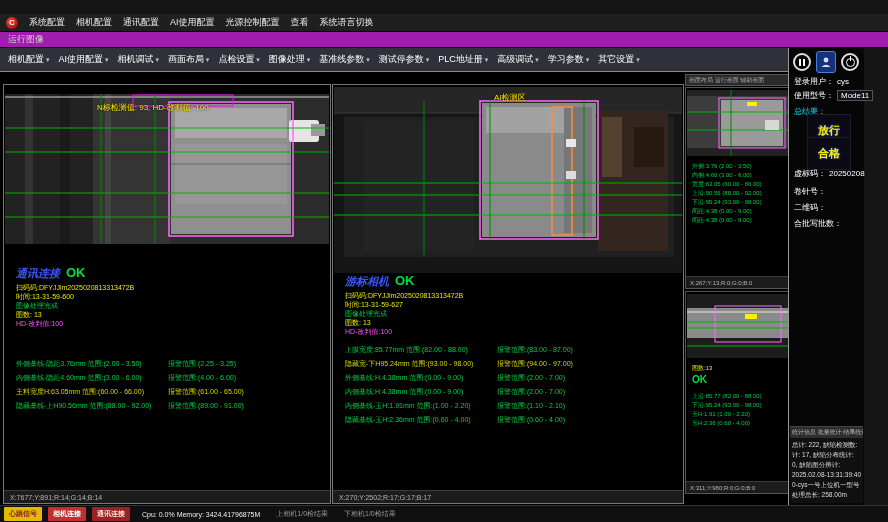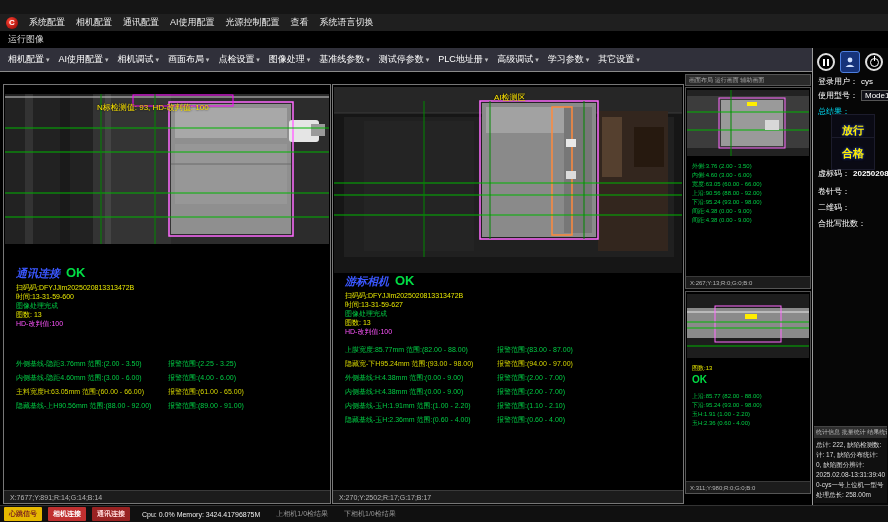--- a/index.html
+++ b/index.html
@@ -12,21 +12,21 @@
   .title-dot{width:7px;height:7px;border-radius:50%;background:radial-gradient(circle at 35% 35%,#ff6655,#991111);margin-right:4px}
   .win-controls{margin-left:auto;display:flex;gap:8px;color:#aaa;font-size:8px}
   .win-controls span{cursor:pointer;line-height:10px}
 
   
   .menubar{position:absolute;left:0;top:14px;width:888px;height:18px;background:#1f1f1f;display:flex;align-items:center;gap:11px;padding:0 6px;font-size:9px;color:#ececec;border-bottom:1px solid #000}
   .logo{width:12px;height:12px;border-radius:50%;background:radial-gradient(circle at 35% 35%,#ff4433,#880000);color:#fff;font-size:8px;font-weight:bold;display:flex;align-items:center;justify-content:center}
   .menu-item{cursor:pointer;white-space:nowrap}
 
   
-  .subbar{position:absolute;left:0;top:32px;width:888px;height:16px;background:#000000;display:flex;align-items:center;padding:0 8px;font-size:9px;color:#cfcfcf;border-bottom:1px solid #000}
+  .subbar{position:absolute;left:0;top:32px;width:888px;height:16px;background:#a21caf;display:flex;align-items:center;padding:0 8px;font-size:9px;color:#cfcfcf;border-bottom:1px solid #000}
 
   
   .toolbar{position:absolute;left:0;top:48px;width:812px;height:24px;background:#30303a;display:flex;align-items:center;gap:1px;padding:0 4px;font-size:9px;color:#fff;border-bottom:1px solid #8a8a8a}
   .tab{padding:2px 4px;cursor:pointer;white-space:nowrap}
   .tab::after{content:" ▾";font-size:7px;color:#bfbfbf}
 
   
   .main{position:absolute;left:0;top:72px;width:812px;height:433px;background:#000}
   .panel{position:absolute;background:#000;border:1px solid #777;top:12px;height:420px}
   .panel-left{left:3px;width:328px}
@@ -70,38 +70,38 @@
   .mini-b{top:217px;height:203px}
   .mini-img{position:absolute;left:1px;top:2px;width:122px;cursor:crosshair}
   .mini-lines{position:absolute;left:6px;font-size:6px;line-height:9px;color:#00cc44;white-space:nowrap}
   .mini-a .mini-lines{top:74px}
   .mini-b .mini-lines{top:100px}
   .mini-count{position:absolute;left:6px;top:72px;font-size:6px;color:#e8e800}
   .mini-ok{position:absolute;left:6px;top:82px;font-size:10px;font-weight:bold;color:#00dd44}
   .mini-footer{position:absolute;left:0;bottom:0;width:100%;height:12px;background:#1c1c1c;border-top:1px solid #3a3a3a;display:flex;align-items:center;padding:0 4px;font-size:6px;color:#b5b5b5}
 
   
-  .sidebar{position:absolute;left:812px;top:48px;width:76px;height:457px;background:#060606;border-left:1px solid #999}
+  .sidebar{position:absolute;left:788px;top:48px;width:76px;height:457px;background:#060606;border-left:1px solid #999}
   .sb-buttons{position:absolute;left:4px;top:3px;display:flex;gap:5px;align-items:center}
   .btn-circle{width:18px;height:18px;border-radius:50%;border:2px solid #e0e0e0;background:#000;display:flex;align-items:center;justify-content:center;cursor:pointer}
   .pause-bars{display:flex;gap:2px}
   .pause-bars i{display:block;width:2px;height:7px;background:#fff}
   .btn-user{width:20px;height:22px;background:#16337a;border:1px solid #4d7fe0;border-radius:3px;display:flex;align-items:center;justify-content:center;cursor:pointer}
   .power-ring{width:9px;height:9px;border-radius:50%;border:1.5px solid #fff;position:relative}
   .power-ring i{position:absolute;left:3px;top:-3px;width:1.5px;height:5px;background:#fff}
   .sb-row{position:absolute;left:5px;font-size:8px;color:#fff;white-space:nowrap;display:flex;gap:3px;align-items:center}
   .sb-login{top:28px}
   .sb-model{top:42px}
   .sb-model .sb-val{border:1px solid #555;background:#101018;padding:0 3px;cursor:pointer}
   .sb-result{top:58px;color:#00e5ff}
   .res-box{position:absolute;left:18px;width:44px;height:33px;display:flex;align-items:center;justify-content:center;font-size:11px;font-weight:bold;color:#ffee00;text-shadow:0 0 3px #2255ff;background:#0a0a14;border:1px solid #1c1c2c}
   .res-box-1{top:66px}
   .res-box-2{top:89px}
   .sb-code{top:120px}
-  .sb-code .sb-val{font-weight:bold}
+  .sb-code .sb-val{font-weight:normal}
   .sb-spindle{top:138px}
   .sb-qr{top:154px}
   .sb-batch{top:170px}
 
   .sb-stats{position:absolute;left:1px;right:1px;top:378px;height:77px;background:#101010;border-top:1px solid #444}
   .sb-stats-header{height:11px;background:#2e2e2e;display:flex;align-items:center;padding:0 2px;font-size:6px;color:#bbb;white-space:nowrap;overflow:hidden}
   .sb-stats-lines{padding:2px;font-size:6.5px;line-height:10px;color:#ddd;white-space:nowrap;overflow:hidden}
 
   
   .statusbar{position:absolute;left:0;top:505px;width:888px;height:17px;background:#101010;border-top:1px solid #333;display:flex;align-items:center;gap:6px;padding:0 4px}

